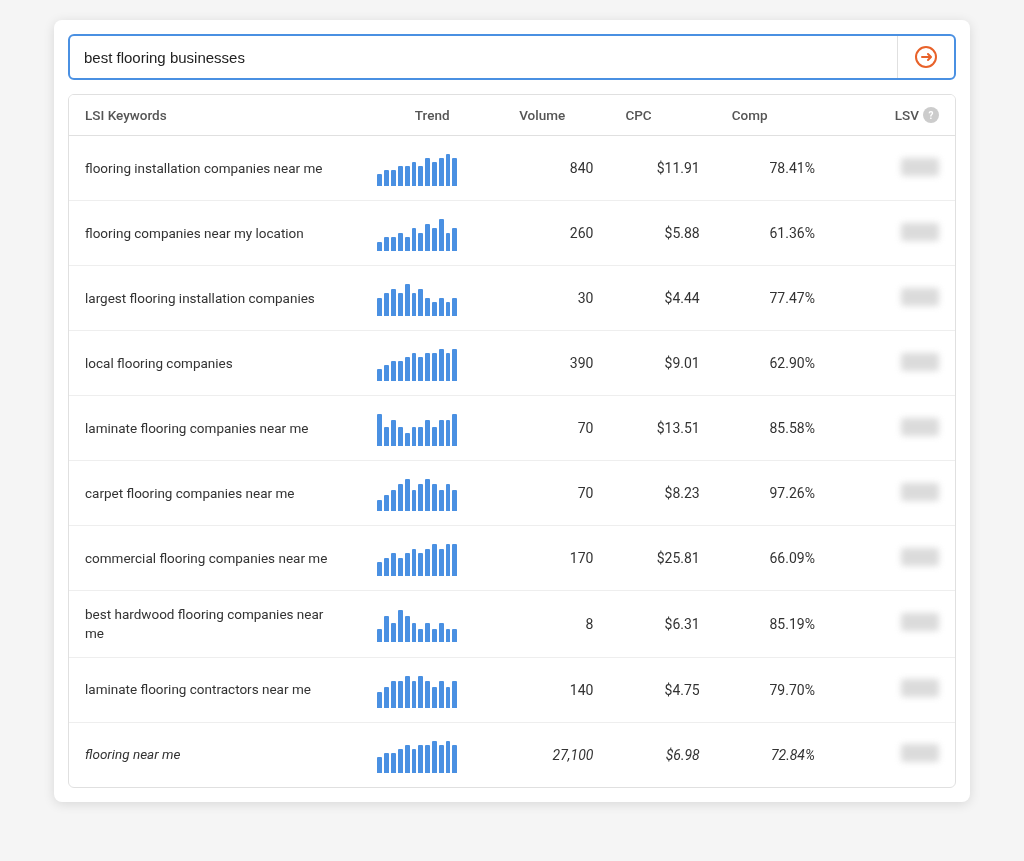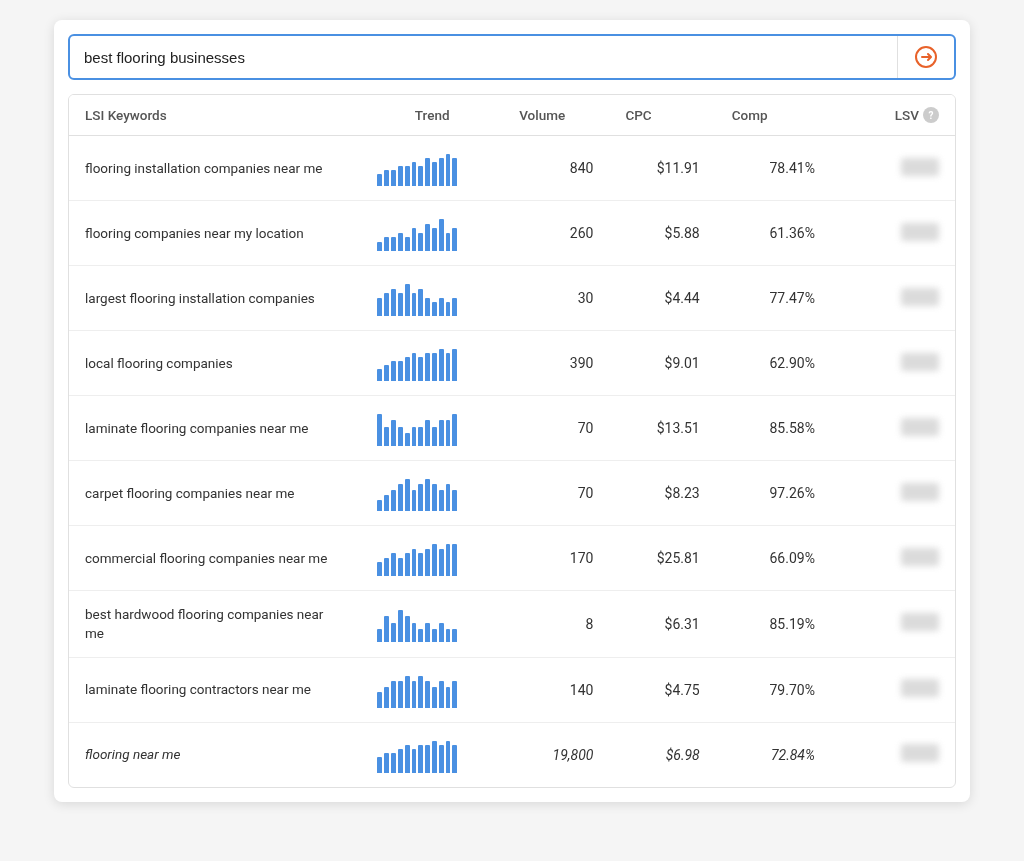--- a/index.html
+++ b/index.html
@@ -444,21 +444,21 @@
                   <div class="trend-bar" style="height:28px;background:#4a90e2;"></div>
                   <div class="trend-bar" style="height:24px;background:#4a90e2;"></div>
                   <div class="trend-bar" style="height:28px;background:#4a90e2;"></div>
                   <div class="trend-bar" style="height:28px;background:#4a90e2;"></div>
                   <div class="trend-bar" style="height:32px;background:#4a90e2;"></div>
                   <div class="trend-bar" style="height:28px;background:#4a90e2;"></div>
                   <div class="trend-bar" style="height:32px;background:#4a90e2;"></div>
                   <div class="trend-bar" style="height:28px;background:#4a90e2;"></div>
         </div>
       </td>
-      <td class="right">19,800</td>
+      <td class="right">27,100</td>
       <td class="right">$6.98</td>
       <td class="right">72.84%</td>
       <td class="right">
         <span class="lsv-blur"></span>
       </td>
     </tr>
           </tbody>
       </table>
     </div>
   </div>

